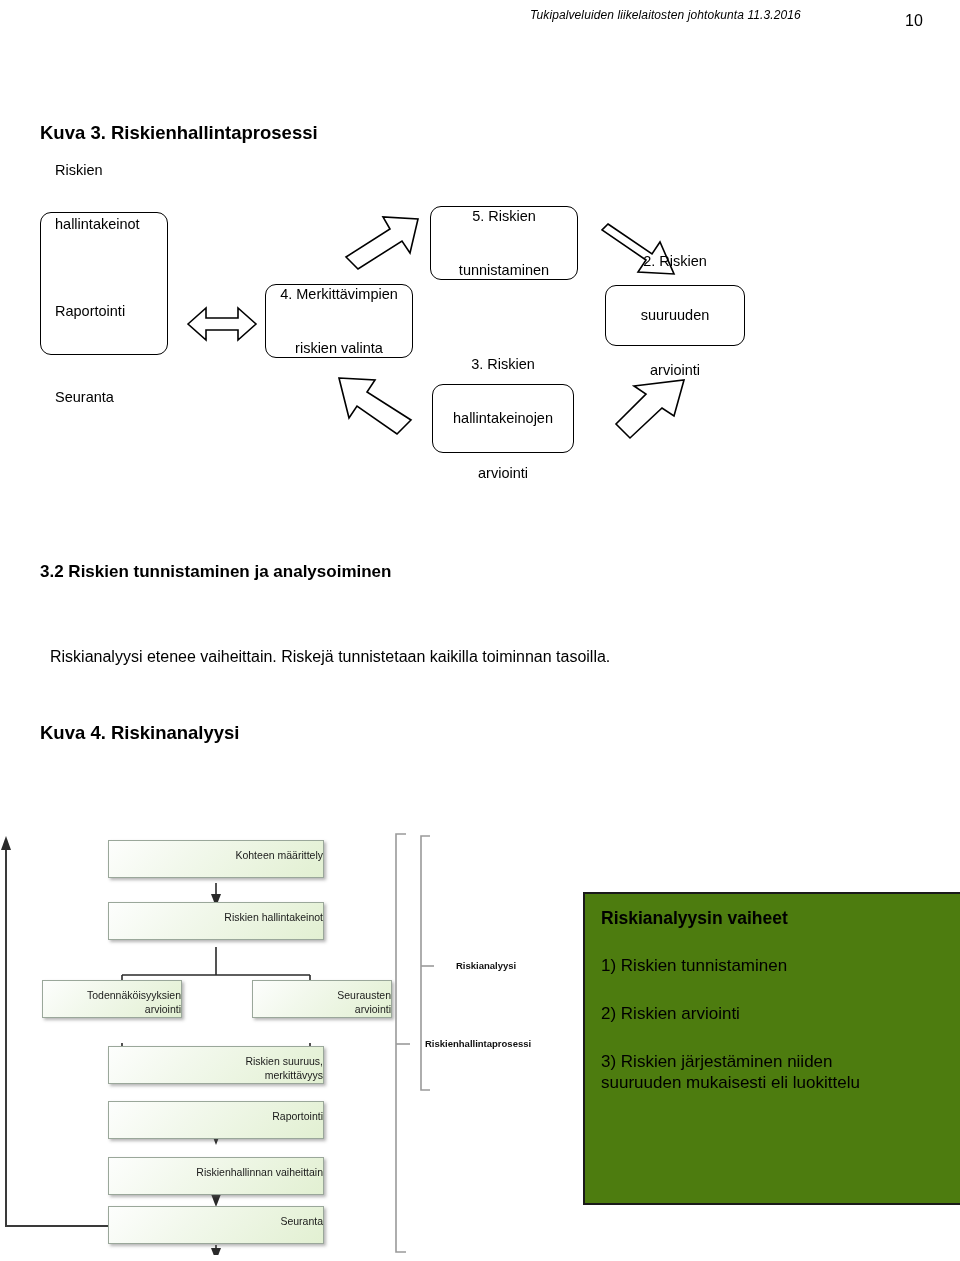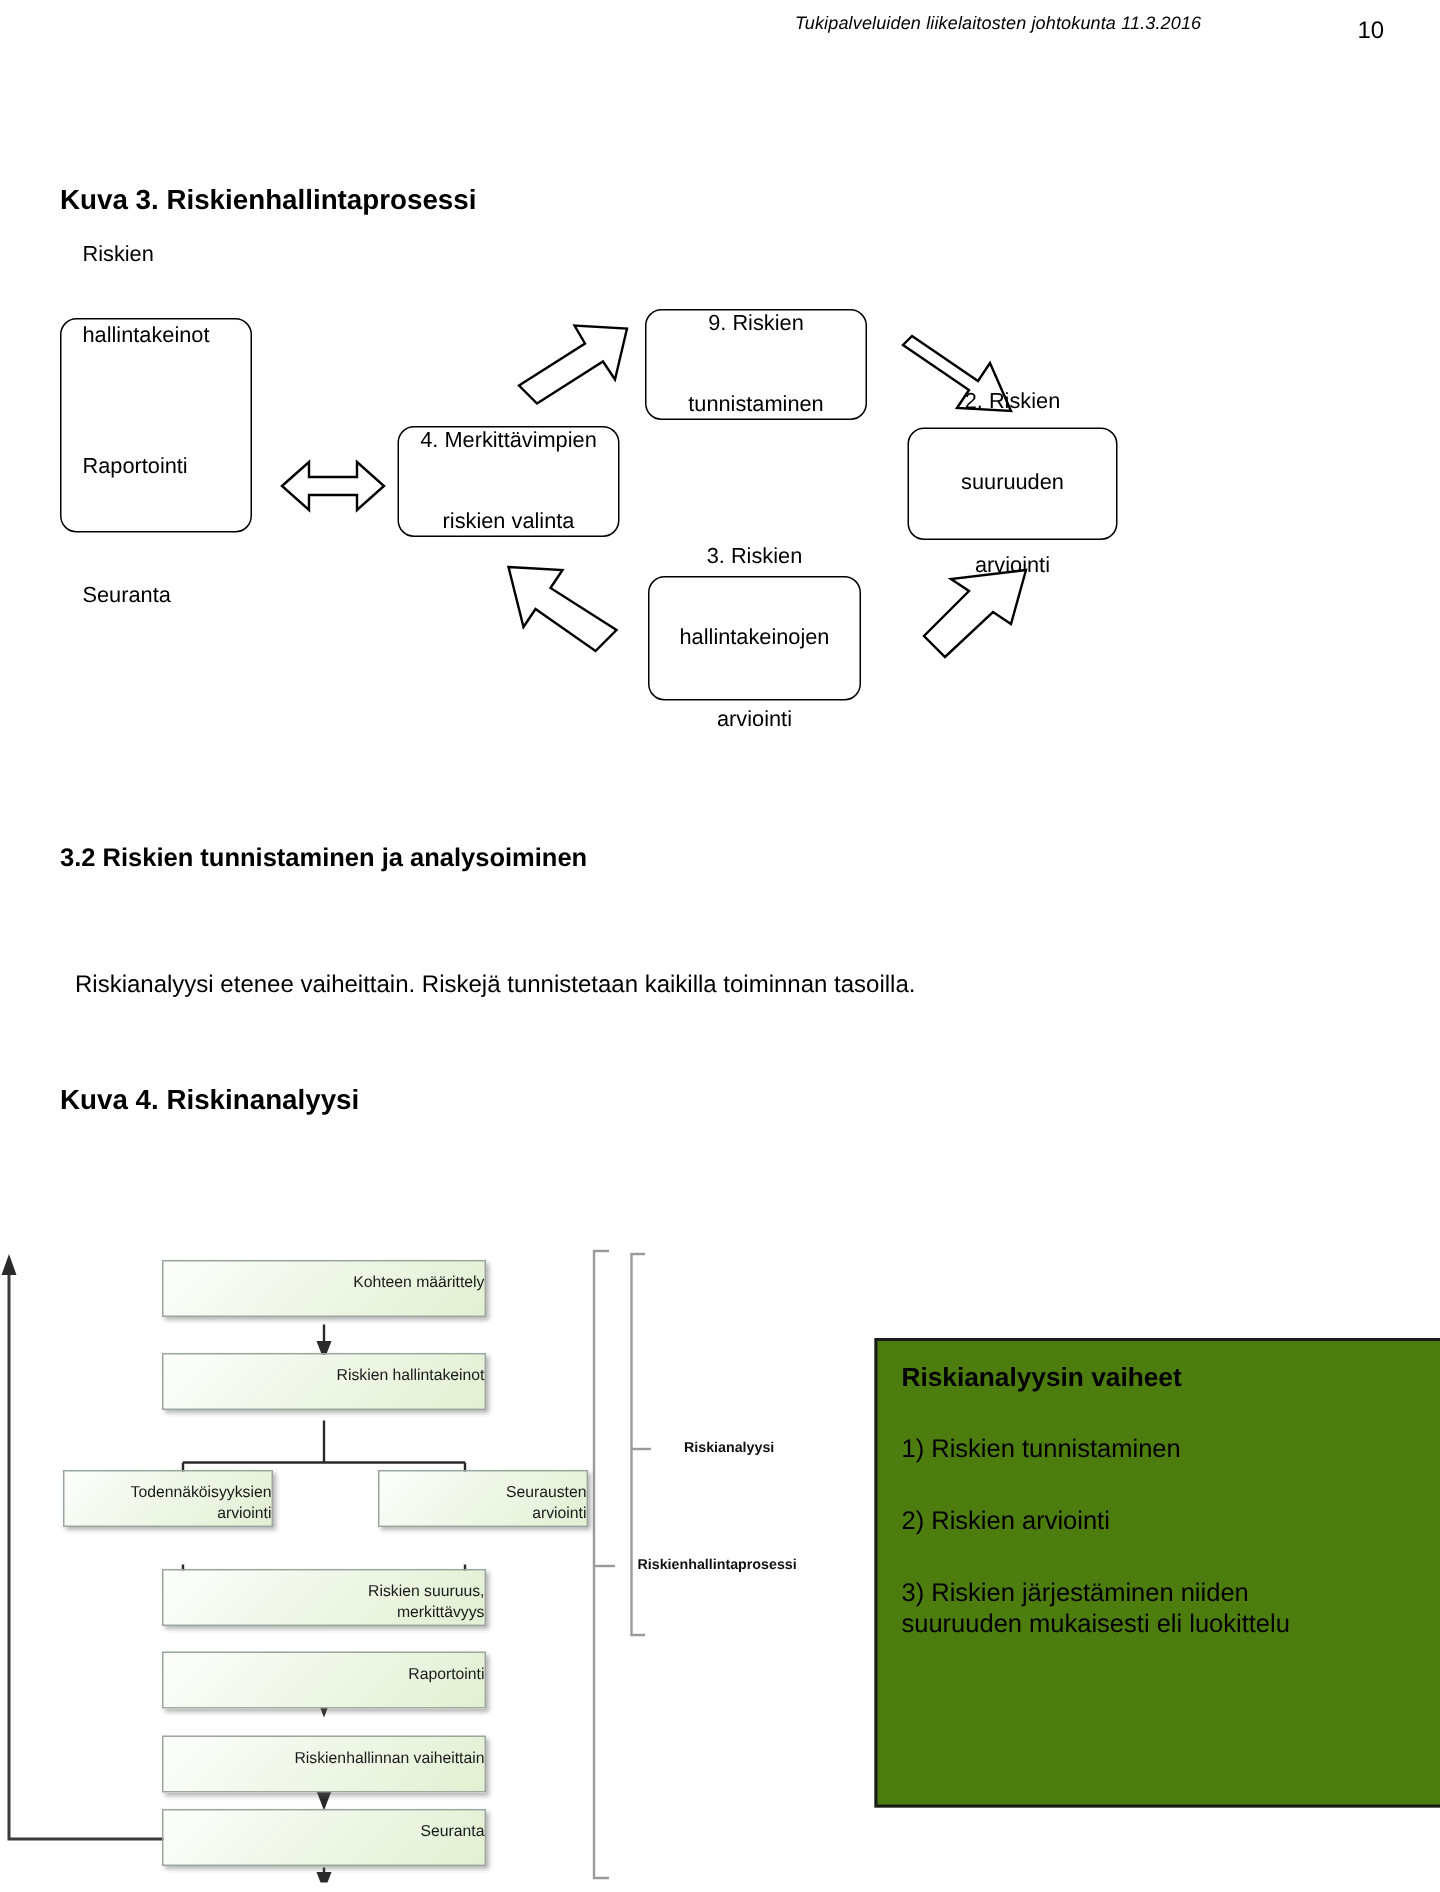--- a/index.html
+++ b/index.html
@@ -89,39 +89,39 @@
     <span class="ln">4. Merkittävimpien</span>
     <span class="ln">riskien valinta</span>
   </div>
 
   <svg class="arrow-svg" style="left:338px;top:207px;" width="96" height="72" viewBox="0 0 96 72">
     <polygon points="6,46 50,68 62,50 40,36 72,52 66,18 94,4 66,2 72,20 40,4 50,24 6,46" fill="#fff" stroke="#000" stroke-width="0"></polygon>
     <path d="M8,50 L52,22 L45,10 L80,12 L72,46 L64,34 L20,62 Z" fill="#fff" stroke="#000" stroke-width="1.6" stroke-linejoin="miter"></path>
   </svg>
 
   <div class="pbox" style="left:430px;top:206px;width:148px;height:74px;">
-    <span class="ln">9. Riskien</span>
+    <span class="ln">5. Riskien</span>
     <span class="ln">tunnistaminen</span>
   </div>
 
   <svg class="arrow-svg" style="left:596px;top:208px;" width="96" height="72" viewBox="0 0 96 72">
     <path d="M6,14 L50,44 L58,32 L72,64 L36,62 L44,50 L0,20 Z" fill="#fff" stroke="#000" stroke-width="1.6" stroke-linejoin="miter" transform="translate(6,2)"></path>
   </svg>
 
-  <div class="pbox" style="left:605px;top:285px;width:140px;height:75px;">
+  <div class="pbox" style="left:605px;top:285px;width:140px;height:61px;">
     <span class="ln">2. Riskien</span>
     <span class="ln">suuruuden</span>
     <span class="ln">arviointi</span>
   </div>
 
   <svg class="arrow-svg" style="left:333px;top:372px;" width="90" height="72" viewBox="0 0 90 72">
     <path d="M6,6 L42,8 L34,20 L78,48 L64,62 L24,34 L16,46 Z" fill="#fff" stroke="#000" stroke-width="1.6" stroke-linejoin="miter"></path>
   </svg>
 
-  <div class="pbox" style="left:432px;top:384px;width:142px;height:83px;">
+  <div class="pbox" style="left:432px;top:384px;width:142px;height:69px;">
     <span class="ln">3. Riskien</span>
     <span class="ln">hallintakeinojen</span>
     <span class="ln">arviointi</span>
   </div>
 
   <svg class="arrow-svg" style="left:602px;top:374px;" width="90" height="72" viewBox="0 0 90 72">
     <path d="M82,6 L72,42 L60,34 L28,64 L14,50 L44,20 L32,12 Z" fill="#fff" stroke="#000" stroke-width="1.6" stroke-linejoin="miter"></path>
   </svg>
 </div>
 

